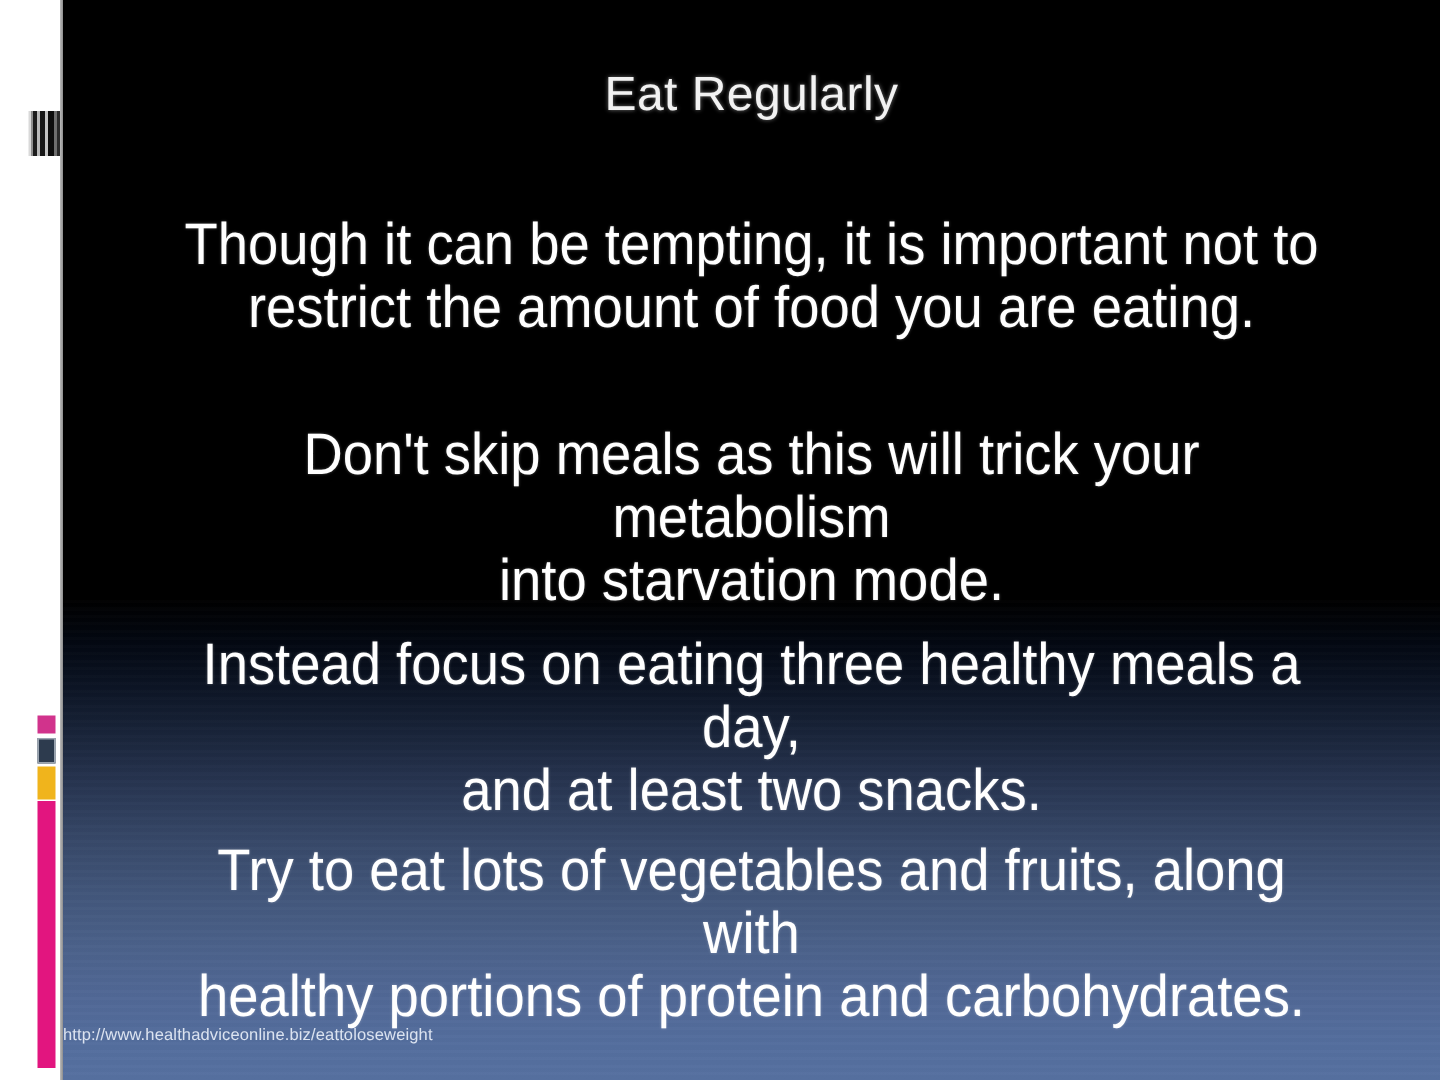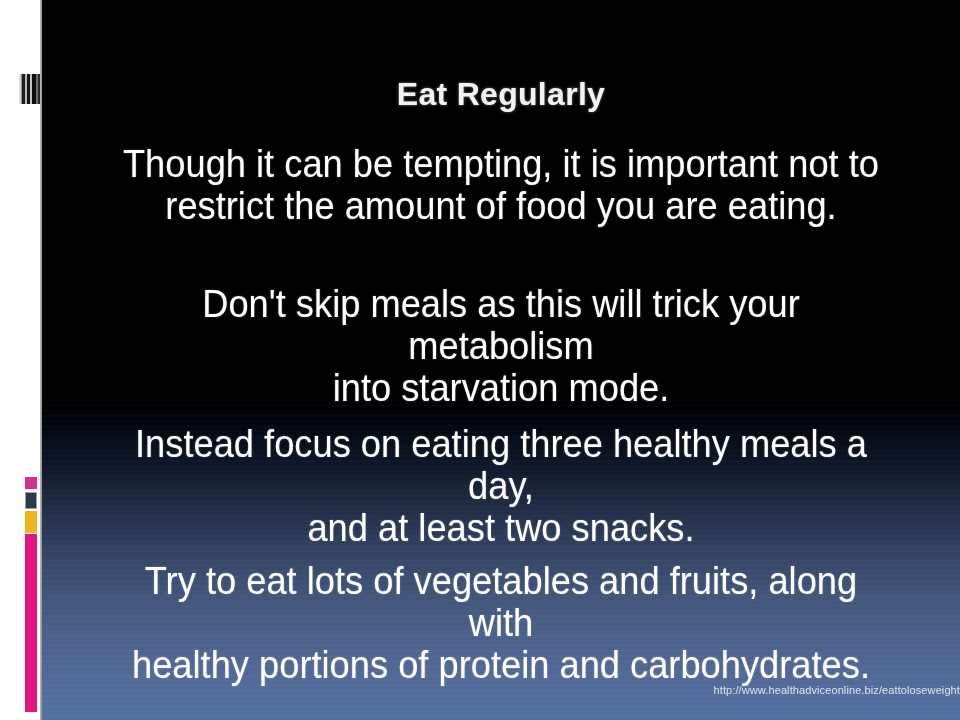--- a/index.html
+++ b/index.html
@@ -107,24 +107,23 @@
     width: 918px; height: 720px;
   }
   .slide-title {
     position: absolute;
     left: 0; top: 44px;
     width: 918px;
     text-align: center;
     color: #f2f2f2;
     font-family: "Liberation Sans", sans-serif;
     font-size: 32px;
-    font-weight: 700;
+    font-weight: 400;
     letter-spacing: 0.3px;
     text-shadow: 0 0 3px rgba(255,255,255,0.45);
-    margin-top: 32px;
   }
   .body-block {
     position: absolute;
     left: 40px;
     width: 838px;
     text-align: center;
     color: #ffffff;
     font-family: "Liberation Sans", sans-serif;
     font-weight: 400;
     font-size: 39px;
@@ -137,21 +136,21 @@
   .block-1 { top: 143px; }
   .block-2 { top: 283px; }
   .block-3 { top: 423px; }
   .block-4 { top: 560px; }
 
   .footer-url {
     position: absolute;
     left: 0;
     top: 684px;
     width: 918px;
-    text-align: right;
+    text-align: left;
     color: #e8eef8;
     font-family: "Liberation Sans", sans-serif;
     font-size: 11px;
     letter-spacing: 0.1px;
     opacity: 0.92;
   }
 </style>
 </head>
 <body>
 

